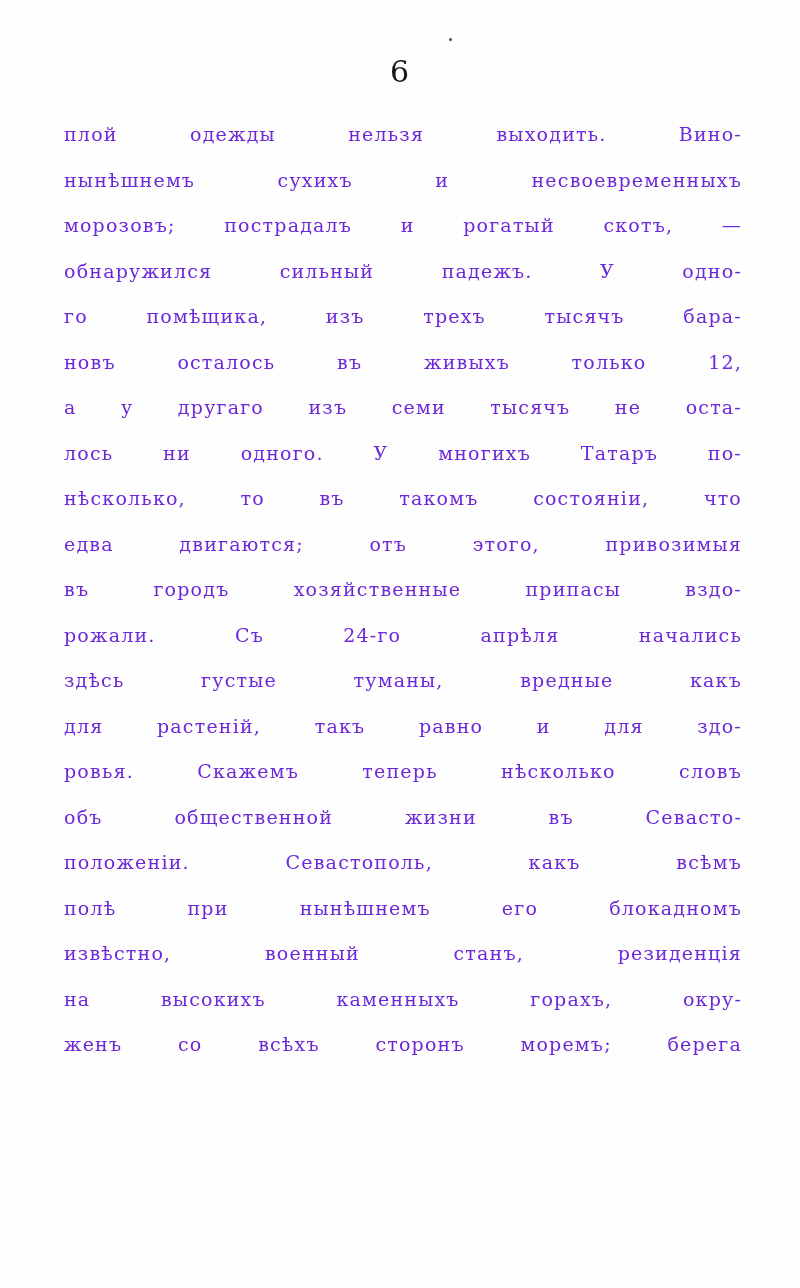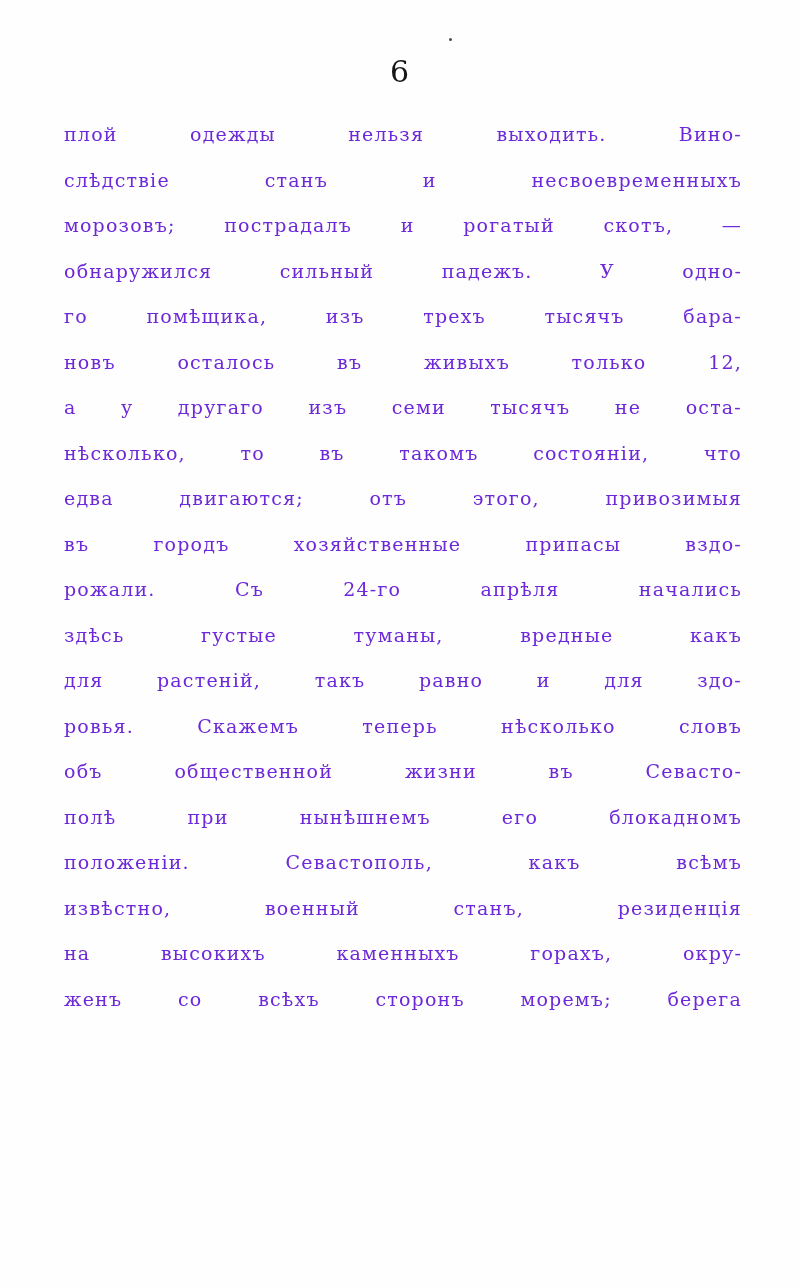--- a/index.html
+++ b/index.html
@@ -54,33 +54,34 @@
   }
 </style>
 </head>
 <body>
 
 <div class="book-page">
   <span class="page-speck"></span>
   <div class="page-number">6</div>
   <div class="page-text">
       <div class="text-line">плой одежды нельзя выходить. Вино-</div>
-      <div class="text-line">слѣдствіе станъ и несвоевременныхъ</div>
+      <div class="text-line">нынѣшнемъ сухихъ и несвоевременныхъ</div>
       <div class="text-line">морозовъ; пострадалъ и рогатый скотъ, —</div>
       <div class="text-line">обнаружился сильный падежъ. У одно-</div>
       <div class="text-line">го помѣщика, изъ трехъ тысячъ бара-</div>
       <div class="text-line">новъ осталось въ живыхъ только 12,</div>
       <div class="text-line">а у другаго изъ семи тысячъ не оста-</div>
+      <div class="text-line">лось ни одного. У многихъ Татаръ по-</div>
       <div class="text-line">нѣсколько, то въ такомъ состояніи, что</div>
       <div class="text-line">едва двигаются; отъ этого, привозимыя</div>
       <div class="text-line">въ городъ хозяйственные припасы вздо-</div>
       <div class="text-line">рожали. Съ 24-го апрѣля начались</div>
       <div class="text-line">здѣсь густые туманы, вредные какъ</div>
       <div class="text-line">для растеній, такъ равно и для здо-</div>
       <div class="text-line">ровья. Скажемъ теперь нѣсколько словъ</div>
       <div class="text-line">объ общественной жизни въ Севасто-</div>
+      <div class="text-line">положеніи. Севастополь, какъ всѣмъ</div>
       <div class="text-line">полѣ при нынѣшнемъ его блокадномъ</div>
-      <div class="text-line">положеніи. Севастополь, какъ всѣмъ</div>
       <div class="text-line">извѣстно, военный станъ, резиденція</div>
       <div class="text-line">на высокихъ каменныхъ горахъ, окру-</div>
       <div class="text-line">женъ со всѣхъ сторонъ моремъ; берега</div>
     </div>
 </div>
 
 </body></html>

